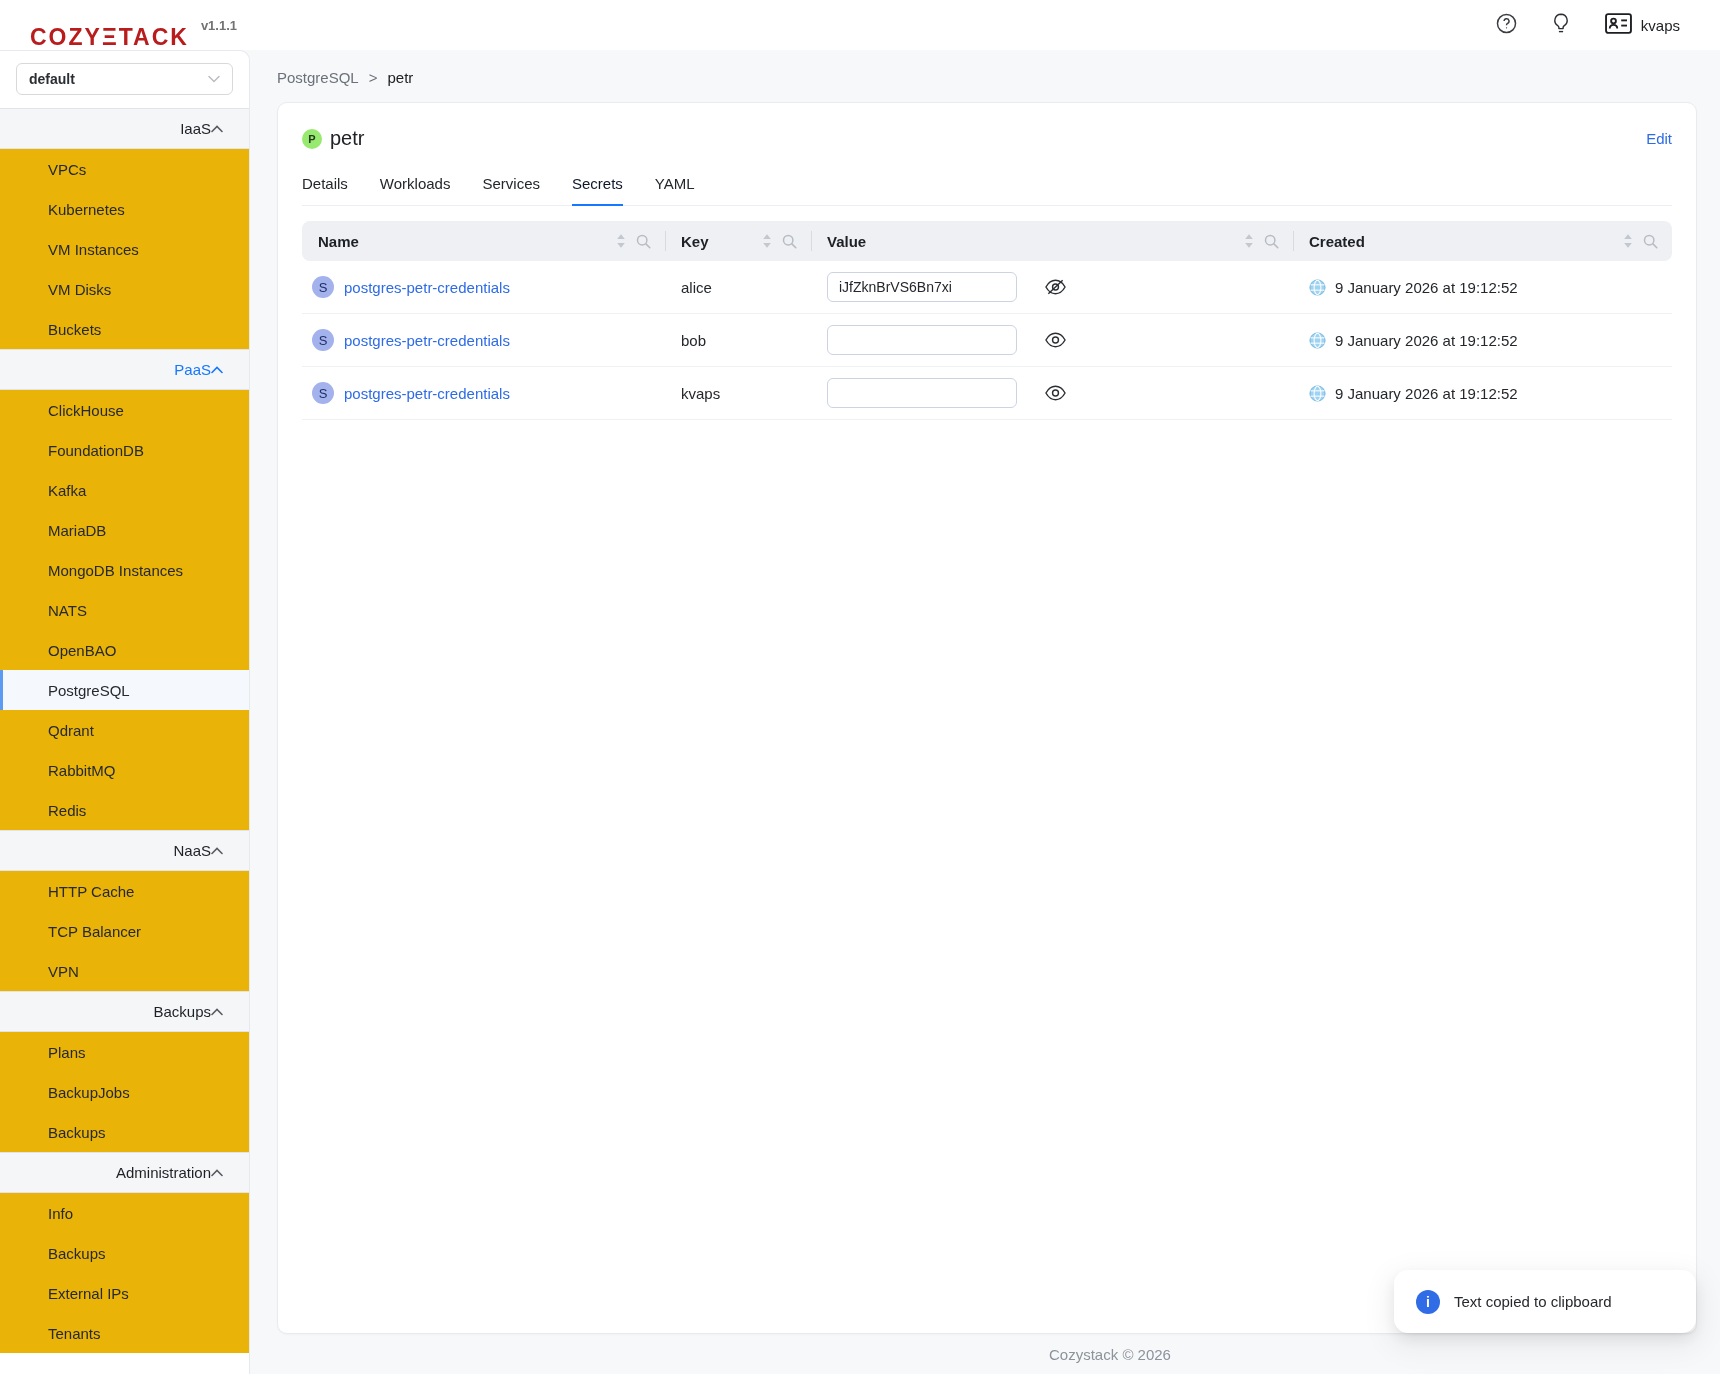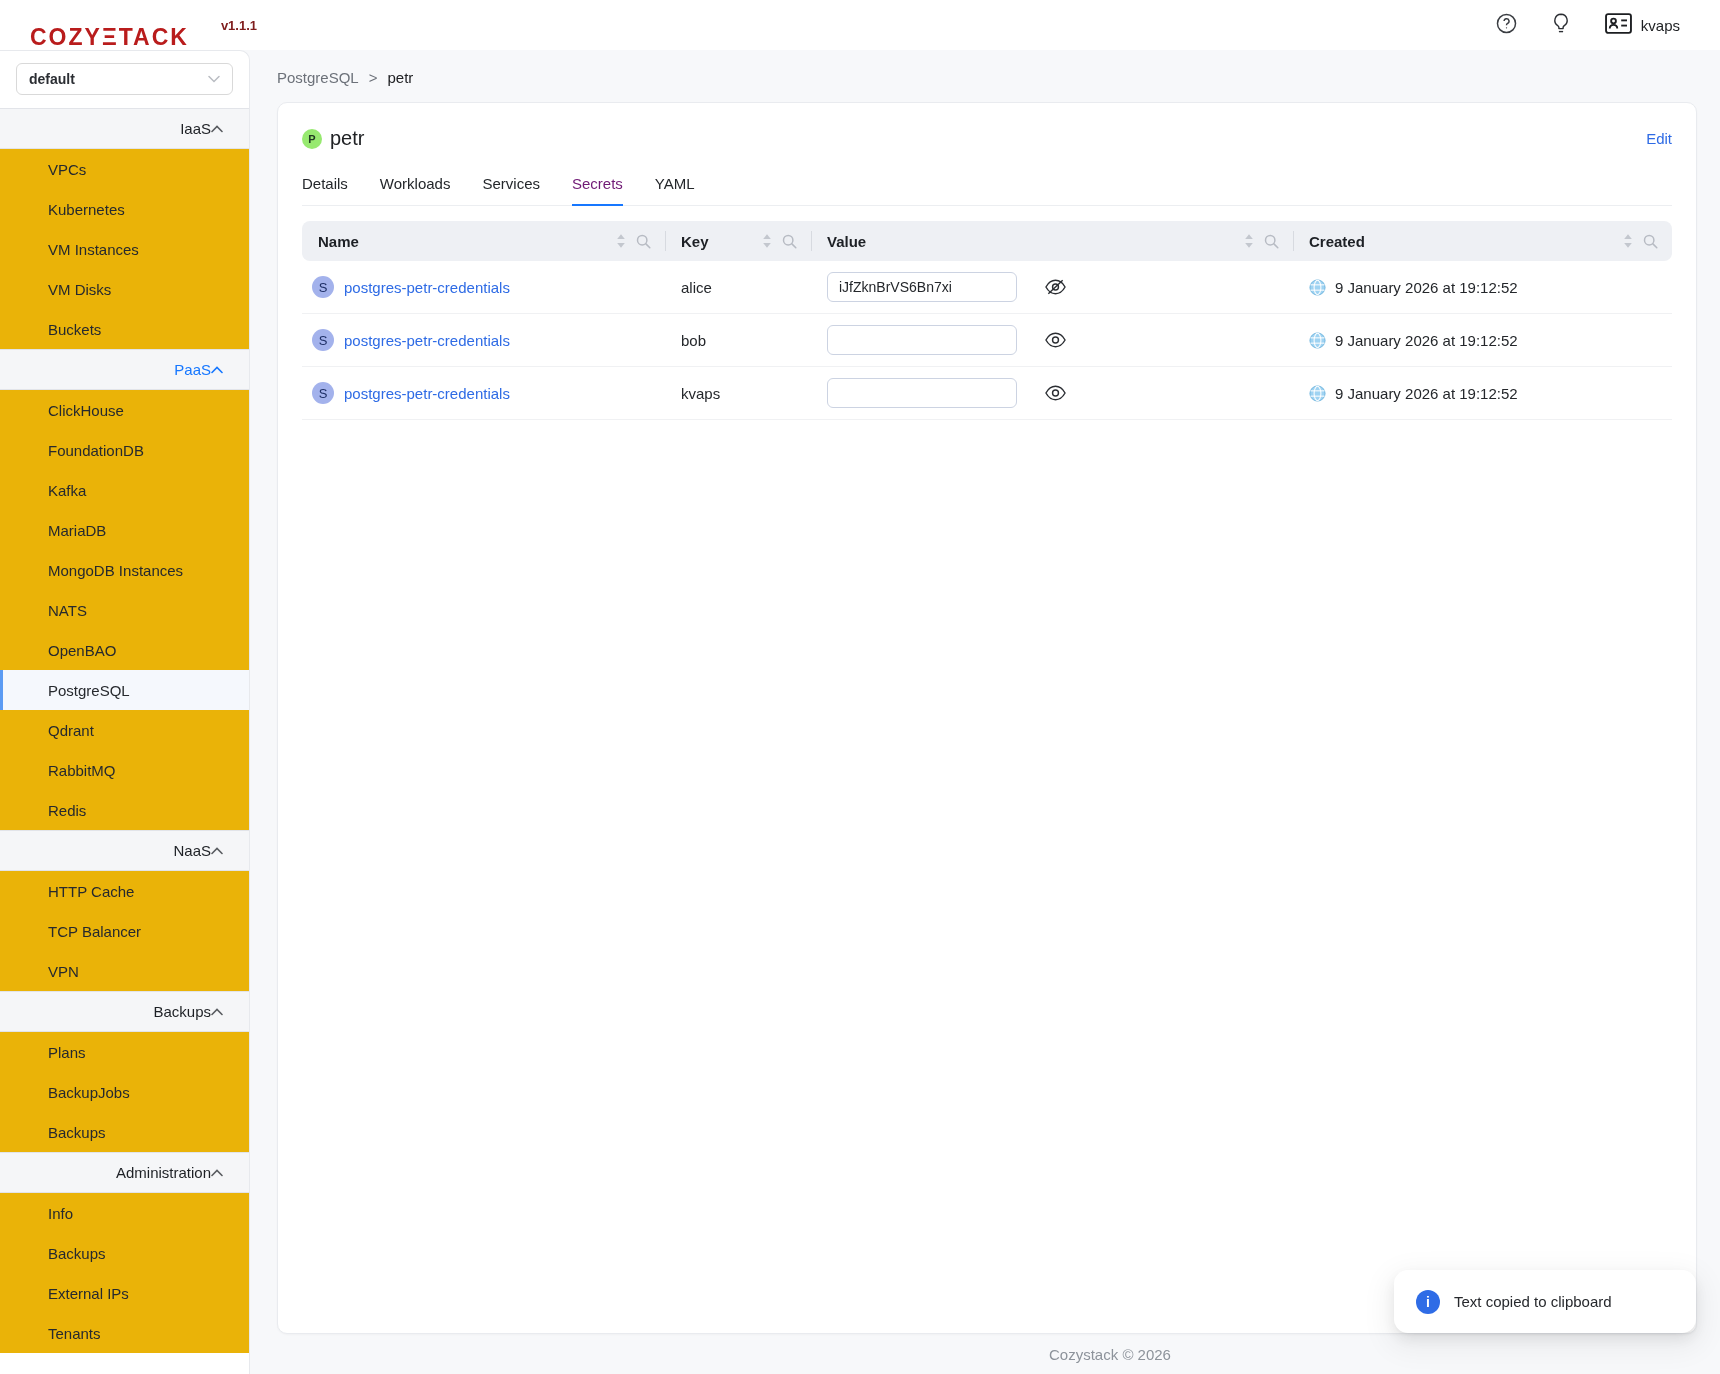--- a/index.html
+++ b/index.html
@@ -6,21 +6,21 @@
   html,body { width:1720px; height:1374px; }
   body {
     font-family:"Liberation Sans", sans-serif;
     background:#f7f8fa; color:#1f2329; position:relative; overflow:hidden;
   }
 
   
   .topbar { position:absolute; top:0; left:0; width:1720px; height:50px; background:#fff;
     display:flex; align-items:center; padding:0 40px 0 30px; }
   .logo { font-size:23px; font-weight:600; letter-spacing:2px; color:#b91c1c;margin-top:24px; }
-  .version { font-size:13px; font-weight:700; color:#7f1d1d; margin-left:32px; }
+  .version { font-size:13px; font-weight:700; color:#737373; margin-left:12px; }
   .topbar-right { margin-left:auto; display:flex; align-items:center; gap:36px; }
   .icon-btn { background:none; border:none; cursor:pointer; display:flex; align-items:center; }
   .userbadge { display:flex; align-items:center; gap:9px; font-size:15px; color:#1d1f22; cursor:pointer; }
 
   
   .sidebar { position:absolute; top:50px; left:0; width:250px; height:1324px; background:#fff;
     border-top:1px solid #e7e9ed; border-right:1px solid #e7e9ed; border-top-right-radius:10px; overflow:hidden; }
   .tenant { margin:12px 16px 13px; height:32px; border:1px solid #d9d9d9; border-radius:6px; background:#fff;
     display:flex; align-items:center; justify-content:space-between; padding:0 12px; font-size:14px; color:#2b2e33; cursor:pointer;font-weight:bold; }
   .section-header { height:41px; display:flex; align-items:center; justify-content:flex-end;
@@ -44,21 +44,21 @@
   .card { position:absolute; top:52px; left:27px; width:1420px; height:1232px; background:#fff;
     border:1px solid #e9ebef; border-radius:10px; box-shadow:0 1px 2px rgba(0,0,0,.03); }
   .card-head { display:flex; align-items:center; padding:24px 24px 0; }
   .avatar { width:20px; height:20px; border-radius:50%; background:#97e970; color:#203a22;
     font-size:11px; font-weight:700; display:flex; align-items:center; justify-content:center; }
   .title { font-size:20px; font-weight:500; margin-left:8px; color:#202225; }
   .edit-link { margin-left:auto; color:#2e6be5; font-size:15px; cursor:pointer; }
 
   .tabs { display:flex; gap:32px; margin:25px 24px 0; border-bottom:1px solid #eceef1; }
   .tab { font-size:15px; color:#24272b; padding-bottom:13px; cursor:pointer; position:relative; }
-  .tab.active { color:#701a75; }
+  .tab.active { color:#0f172a; }
   .tab.active::after { content:""; position:absolute; left:0; right:0; bottom:-1px; height:2px; background:#1677ff; }
 
   
   .table { margin:15px 24px 8px; }
   .thead { display:flex; align-items:center; height:40px; background:#eef0f4; border-radius:8px; }
   .th { display:flex; align-items:center; font-size:15px; font-weight:700; color:#1d2025; position:relative; height:100%; }
   .th .th-label { padding-left:16px; }
   .th .th-tools { margin-left:auto; display:flex; align-items:center; gap:10px; padding-right:14px; }
   .th + .th::before { content:""; position:absolute; left:0; top:10px; height:20px; width:1px; background:#d7dae0; }
   .col-name { width:363px; } .col-key { width:146px; } .col-value { width:482px; } .col-created { flex:1; }

